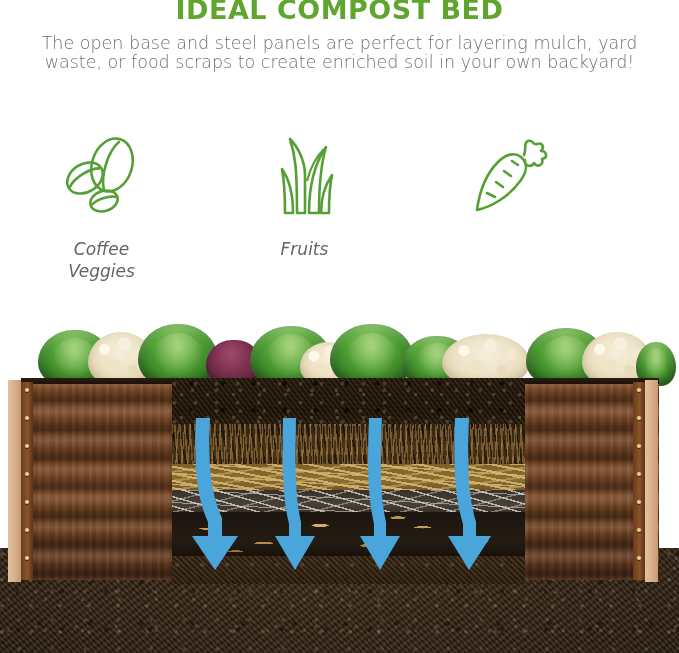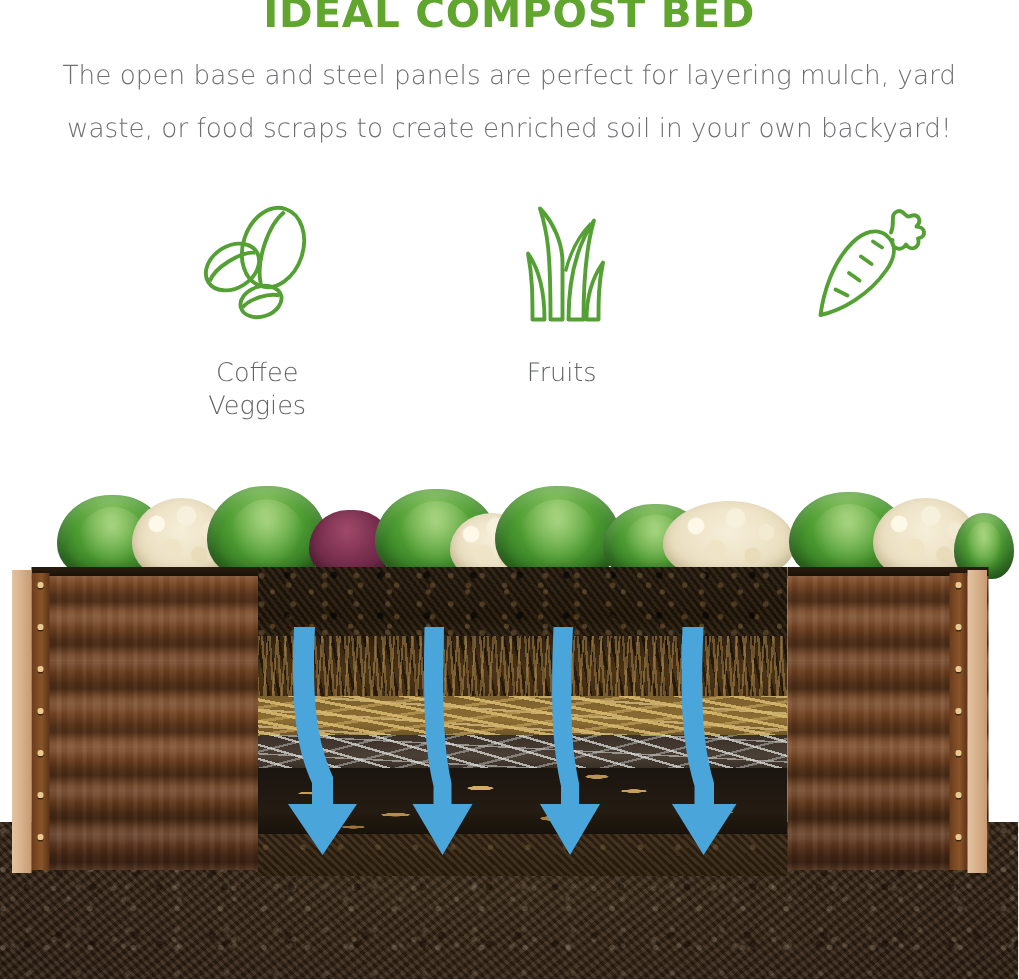--- a/index.html
+++ b/index.html
@@ -14,27 +14,27 @@
   
   .header { position: absolute; left: 0; top: -10px; width: 679px; text-align: center; }
   .title {
     font-family: "DejaVu Sans", sans-serif;
     font-size: 27px; font-weight: 700; letter-spacing: 0.5px;
     color: #5fa52e; line-height: 40px; white-space: nowrap;
   }
   .subtitle {
     font-family: "DejaVu Sans", sans-serif;
     font-size: 17.5px; font-weight: 300; color: #6f7073;
-    line-height: 35px; margin-top: 4px; padding: 0 40px;
+    line-height: 19px; margin-top: 4px; padding: 0 40px;
   }
 
   
   .icon-row {
     position: absolute; left: 0; top: 132px; width: 679px;
-    display: flex; justify-content: flex-end; align-items: flex-start;
+    display: flex; justify-content: flex-start; align-items: flex-start; font-style: italic;
   }
   .icon-cell { width: 203px; text-align: center; }
   .icon-art { height: 92px; display: flex; align-items: center; justify-content: center; }
   .icon-label {
     font-family: "DejaVu Sans", sans-serif;
     font-size: 17px; font-weight: 300; color: #636466;
     line-height: 22px; margin-top: 14px;
   }
 
   

